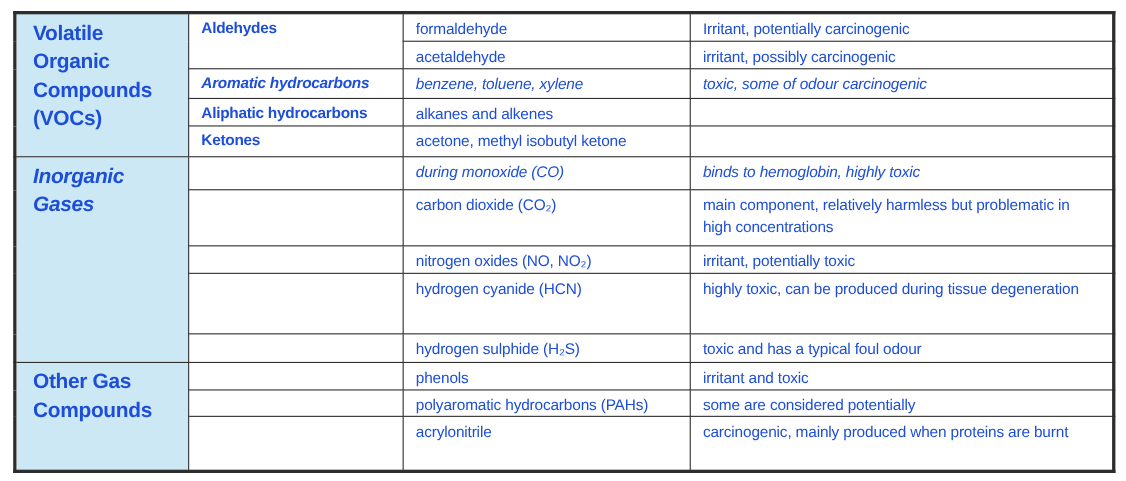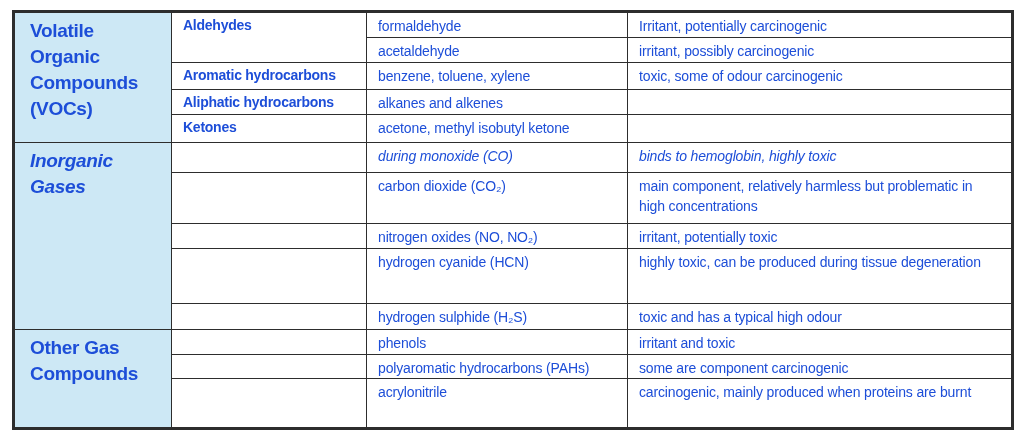--- a/index.html
+++ b/index.html
@@ -84,21 +84,21 @@
           <td class="fx">
             <span class="fxt">Irritant, potentially carcinogenic</span>
           </td>
         </tr>
         <tr style="height: 25px;">
           <td class="cmp">acetaldehyde</td>
           <td class="fx">
             <span class="fxt">irritant, possibly carcinogenic</span>
           </td>
         </tr>
-        <tr style="height: 27px;">
+        <tr style="height: 27px; font-style: italic;">
           <td class="sub">Aromatic hydrocarbons</td>
           <td class="cmp">benzene, toluene, xylene</td>
           <td class="fx">
             <span class="fxt">toxic, some of odour carcinogenic</span>
           </td>
         </tr>
         <tr style="height: 25px;">
           <td class="sub">Aliphatic hydrocarbons</td>
           <td class="cmp">alkanes and alkenes</td>
           <td class="fx">
@@ -141,39 +141,39 @@
           <td class="sub"></td>
           <td class="cmp">hydrogen cyanide (HCN)</td>
           <td class="fx">
             <span class="fxt">highly toxic, can be produced during tissue degeneration</span>
           </td>
         </tr>
         <tr style="height: 26px;">
           <td class="sub"></td>
           <td class="cmp">hydrogen sulphide (H₂S)</td>
           <td class="fx">
-            <span class="fxt">toxic and has a typical high odour</span>
+            <span class="fxt">toxic and has a typical foul odour</span>
           </td>
         </tr>
         <tr style="height: 25px;">
           <td class="cat" rowspan="3">
             <div>Other Gas</div>
             <div>Compounds</div>
           </td>
           <td class="sub"></td>
           <td class="cmp">phenols</td>
           <td class="fx">
             <span class="fxt">irritant and toxic</span>
           </td>
         </tr>
         <tr style="height: 24px; margin-top: 16px;">
           <td class="sub"></td>
           <td class="cmp">polyaromatic hydrocarbons (PAHs)</td>
           <td class="fx">
-            <span class="fxt">some are component carcinogenic</span>
+            <span class="fxt">some are considered potentially</span>
           </td>
         </tr>
         <tr style="height: 50px;">
           <td class="sub"></td>
           <td class="cmp">acrylonitrile</td>
           <td class="fx">
             <span class="fxt">carcinogenic, mainly produced when proteins are burnt</span>
           </td>
         </tr>
       </tbody>

